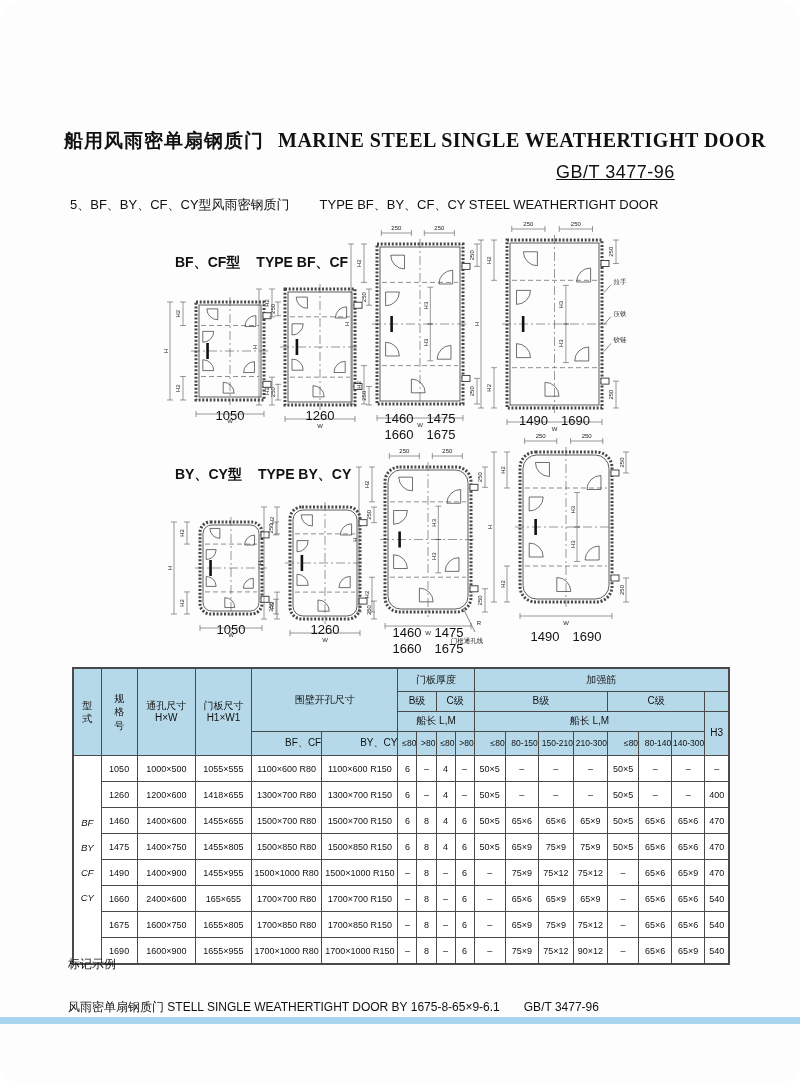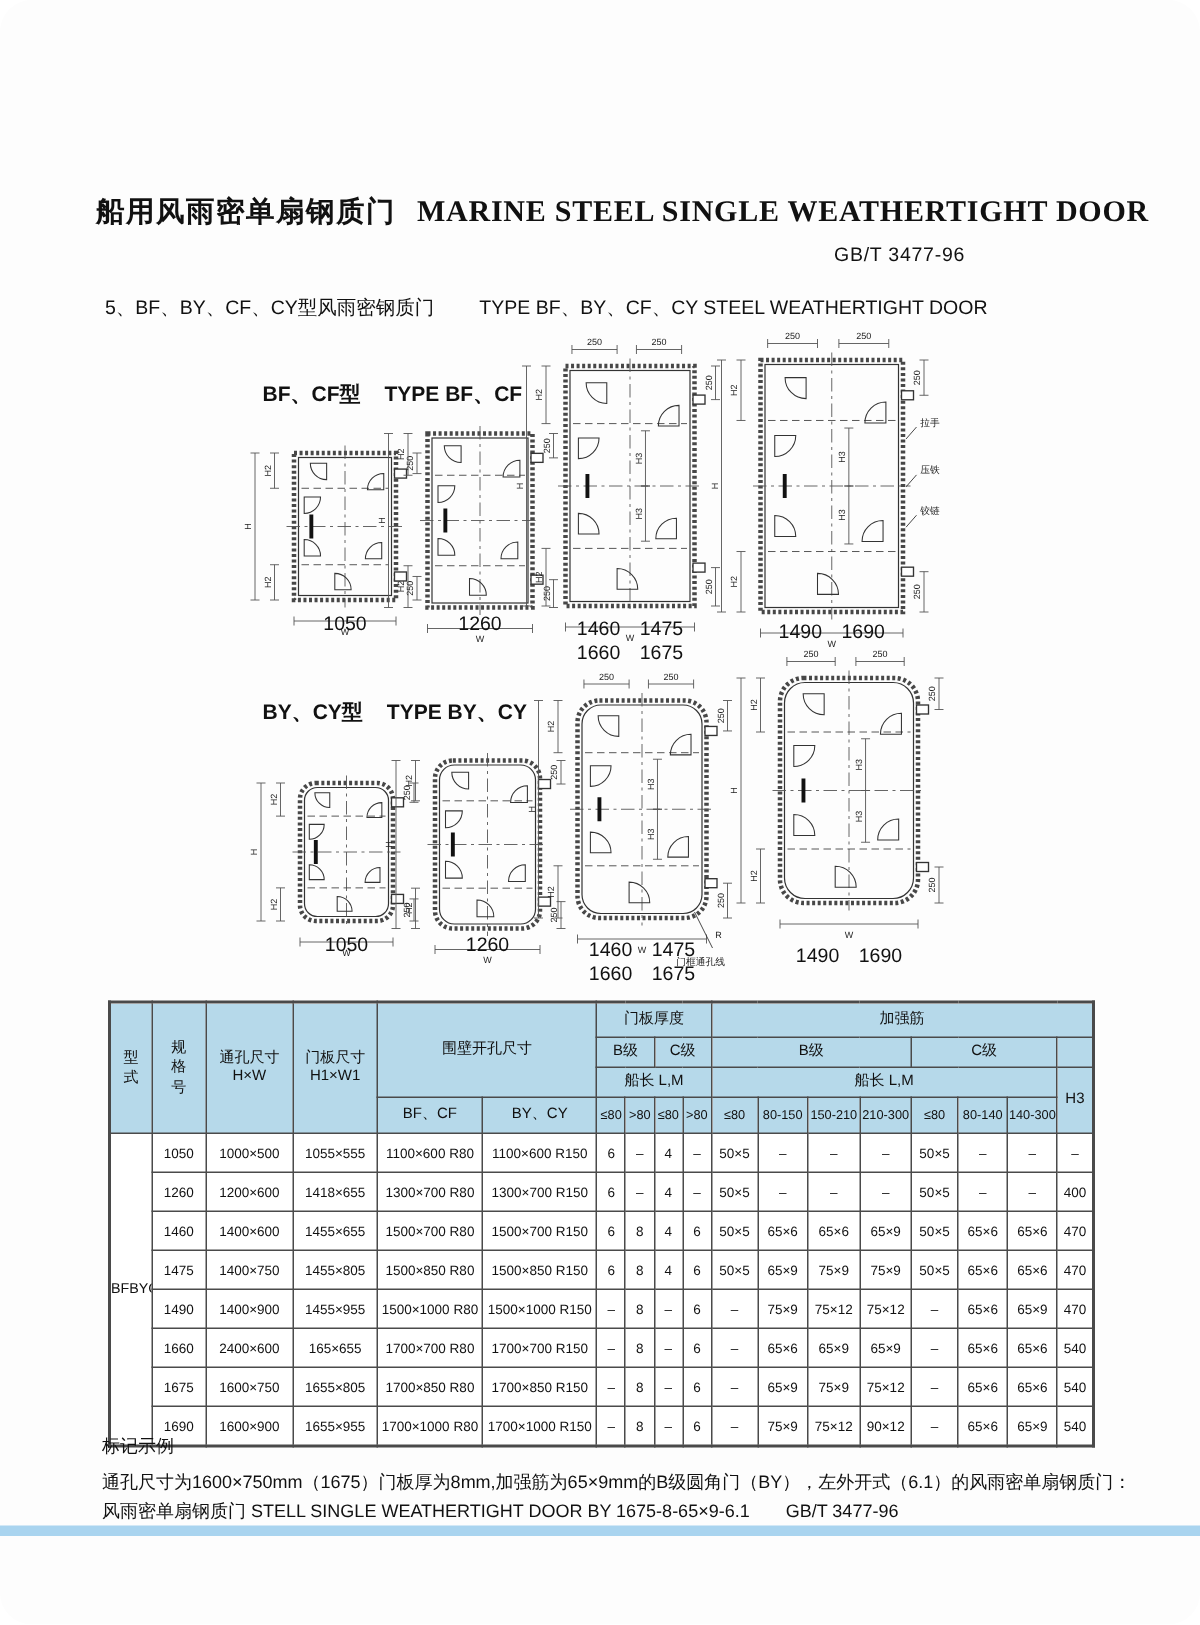--- a/index.html
+++ b/index.html
@@ -2,40 +2,40 @@
 <html style="--header-bg: #b6d9ea; --stripe: #a9d4ef;"><head>
 <meta charset="utf-8">
 <style>
   html,body{margin:0;padding:0;background:#fff;}
   #page{position:relative;width:800px;height:1083px;background:#fdfdfd;
         font-family:"Liberation Sans",sans-serif;color:#111;overflow:hidden;border-radius:21px;}
   .title{position:absolute;left:64px;top:128px;white-space:nowrap;
          font-family:"Liberation Serif",serif;font-weight:bold;}
   .title .zh{font-size:19px;margin-right:14px;letter-spacing:1px;}
   .title .en{font-size:20px;letter-spacing:.5px;}
-  .std{position:absolute;left:556px;top:162px;font-size:13px;letter-spacing:.5px;}
+  .std{position:absolute;left:556px;top:162px;font-size:18px;letter-spacing:.5px;text-decoration:underline;}
   .section{position:absolute;left:70px;top:196px;font-size:13px;white-space:nowrap;}
   .section .en{margin-left:30px;}
   .gh{position:absolute;font-size:14px;font-weight:bold;white-space:nowrap;}
   .gh .en{margin-left:16px;margin-top:27px;}
   #gh1{left:175px;top:254px;}
   #gh2{left:175px;top:466px;}
   .door-label{position:absolute;width:150px;text-align:center;font-size:13px;
               color:#111;white-space:pre;}
   svg text{font-family:"Liberation Sans",sans-serif;}
   table{position:absolute;left:72px;top:667px;width:658px;border-collapse:collapse;
         table-layout:fixed;border:2px solid #4a4a4a;}
   th,td{border:1px solid #4a4a4a;text-align:center;padding:0;overflow:hidden;}
   thead th{background:var(--header-bg,#b6d9ea);font-weight:normal;font-size:10px;line-height:1.25;}
   tr.hr1 th{height:22px;} tr.hr2 th{height:19px;} tr.hr3 th{height:19px;}
-  tr.hr4 th{height:23px;font-size:8.5px;}
+  tr.hr4 th{height:23px;font-size:8.5px;text-align:right;}
   tr.hr4 th.opensub{font-size:10px;}
   tbody td{font-size:9px;height:25px;background:#fff;white-space:nowrap;}
   .vert{width:12px;margin:0 auto;word-break:break-all;line-height:1.35;font-size:10px;}
-  .typecol{display:flex;flex-direction:row;}
+  .typecol{display:flex;flex-direction:column;font-style:italic;}
   .typecol div{height:25px;display:flex;align-items:center;justify-content:center;font-size:9.5px;}
   .foot{position:absolute;left:68px;font-size:12px;white-space:nowrap;}
   #foot-title{top:956px;}
   #foot-l1{top:980px;}
   #foot-l2{top:999px;}
   #stripe{position:absolute;left:0;top:1017px;width:800px;height:7px;
           background:var(--stripe,#a9d4ef);}
 </style>
 </head>
 <body>
@@ -718,17 +718,16 @@
           <td>90×12</td>
           <td>–</td>
           <td>65×6</td>
           <td>65×9</td>
           <td>540</td>
         </tr>
       </tbody>
   </table>
 
   <div class="foot" id="foot-title">标记示例</div>
-  <div class="foot" id="foot-l1">通孔尺寸为1600×750mm（1675）门板厚为8mm,加强筋为65×9mm的B级圆角门（BY），左外开式（6.1）的风雨密单扇钢质门：</div>
   <div class="foot" id="foot-l2">风雨密单扇钢质门  STELL SINGLE WEATHERTIGHT DOOR BY 1675-8-65×9-6.1　　GB/T 3477-96</div>
 
   <div id="stripe"></div>
 </div>
 
 </body></html>

